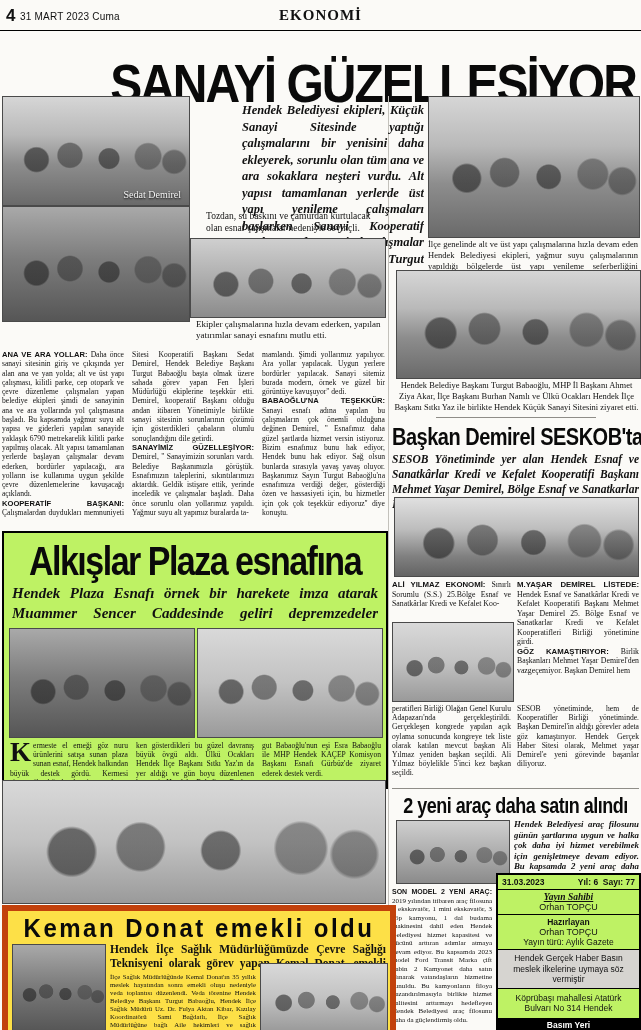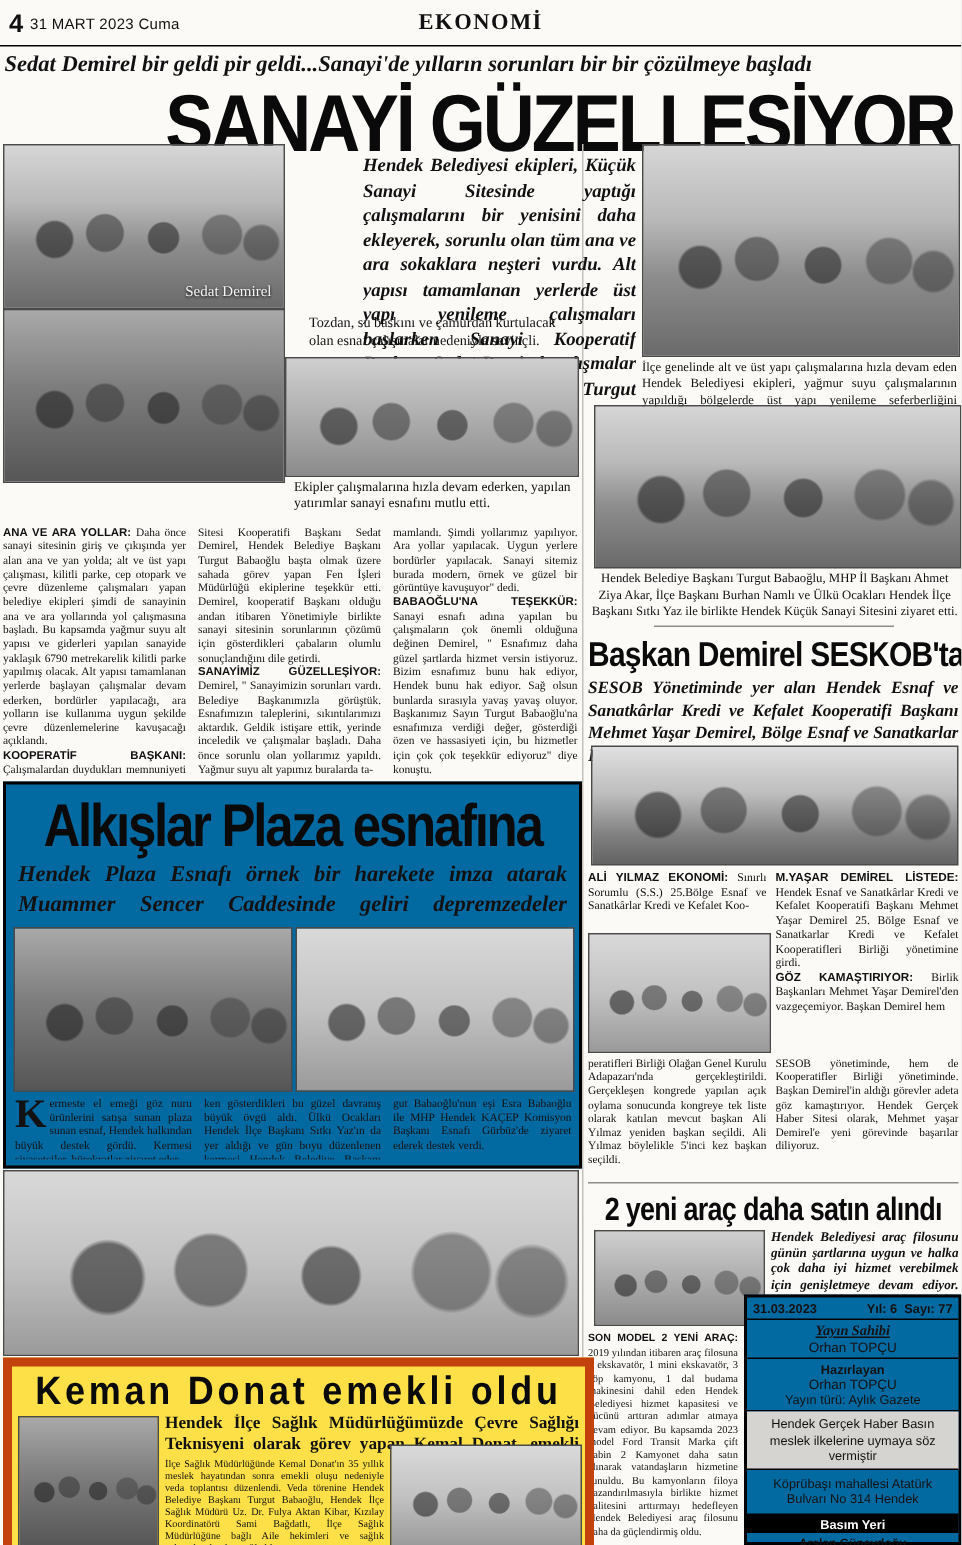--- a/index.html
+++ b/index.html
@@ -40,21 +40,21 @@
       radial-gradient(circle at 78% 55%, rgba(55,55,55,.45) 0 8%, transparent 9%),
       radial-gradient(circle at 92% 60%, rgba(30,30,30,.4) 0 6%, transparent 7%);}
   .ph-sky{background:linear-gradient(180deg,#d6d6d6 0%,#b9b9b9 35%,#8d8d8d 62%,#6a6a6a 100%);}
   .ph-dark{background:linear-gradient(180deg,#a9a9a9 0%,#7d7d7d 45%,#565656 100%);}
   .ph-hall{background:linear-gradient(180deg,#e0e0e0 0%,#bdbdbd 40%,#808080 75%,#636363 100%);}
   .ph-room{background:linear-gradient(180deg,#d9d9d9 0%,#c2c2c2 50%,#9a9a9a 100%);}
   .ph-flat{background:linear-gradient(180deg,#cfcfcf,#a7a7a7 60%,#8b8b8b);}
   .onphoto-cap{position:absolute;right:8px;bottom:5px;color:#f5f5f5;font-size:10px;
     font-family:"Liberation Serif",serif;text-shadow:0 1px 2px #000;}
   
-  .box{position:absolute;border:2px solid #000;background:#0369a1;}
+  .box{position:absolute;border:2px solid #000;background:#bef264;margin-top:10px;}
   .thinbox{position:absolute;border:6px solid #c2410c;background:#fde047;}
   .vrule{position:absolute;width:1px;background:#c3c1bb;}
   .hrule{position:absolute;height:1px;background:#8f8d88;}
   
   .imprint{font-family:"Liberation Sans",sans-serif;font-size:8.5px;text-align:center;display:flex;flex-direction:column;}
   .imp-row1{display:flex;justify-content:space-between;font-weight:bold;padding:2px 4px;border-bottom:1px solid #000;}
   .imp-owner-label{font-weight:bold;font-style:italic;text-decoration:underline;font-family:"Liberation Serif",serif;font-size:9.5px;}
   .imp-name{font-size:9px;}
   .imp-sec{padding:2px 2px;border-bottom:1px solid #000;}
   .imp-pledge{background:#d6d4d0;padding:3px 4px;border-bottom:1px solid #000;line-height:10.5px;}
@@ -67,21 +67,20 @@
 <body>
 
 <div class="page">
 
   <div class="abs hdr" style="left:0;top:0;width:641px;height:30px;">
     <span class="abs pagenum" style="left:6px;top:6px;">4</span>
     <span class="abs dateline" style="left:20px;top:11px;">31 MART 2023 Cuma</span>
     <span class="abs section" style="left:0;top:7px;width:641px;text-align:center;">EKONOMİ</span>
   </div>
 
-  <div class="abs kicker" style="left:3px;top:35px;width:638px;">Sedat Demirel bir geldi pir geldi...Sanayi'de yılların sorunları bir bir çözülmeye başladı</div>
   <div class="abs hl hl-main" style="left:105px;top:56px;width:536px;height:50px;line-height:50px;">SANAYİ GÜZELLEŞİYOR</div>
 
   <div class="vrule" style="left:388px;top:96px;height:932px;"></div>
 
   <div class="photo ph-sky" style="left:2px;top:96px;width:186px;height:108px;">
     <span class="onphoto-cap">Sedat Demirel</span>
   </div>
 
   <div class="abs intro" style="left:242px;top:102px;width:182px;height:198px;">Hendek Belediyesi ekipleri, Küçük Sanayi Sitesinde yaptığı çalışmalarını bir yenisini daha ekleyerek, sorunlu olan tüm ana ve ara sokaklara neşteri vurdu. Alt yapısı tamamlanan yerlerde üst yapı yenileme çalışmaları başlarken Sanayi Kooperatif Başkanı Sedat Demirel, çalışmalar nedeniyle Başkan Turgut Babaoğlu'na teşekkür etti.</div>
 

